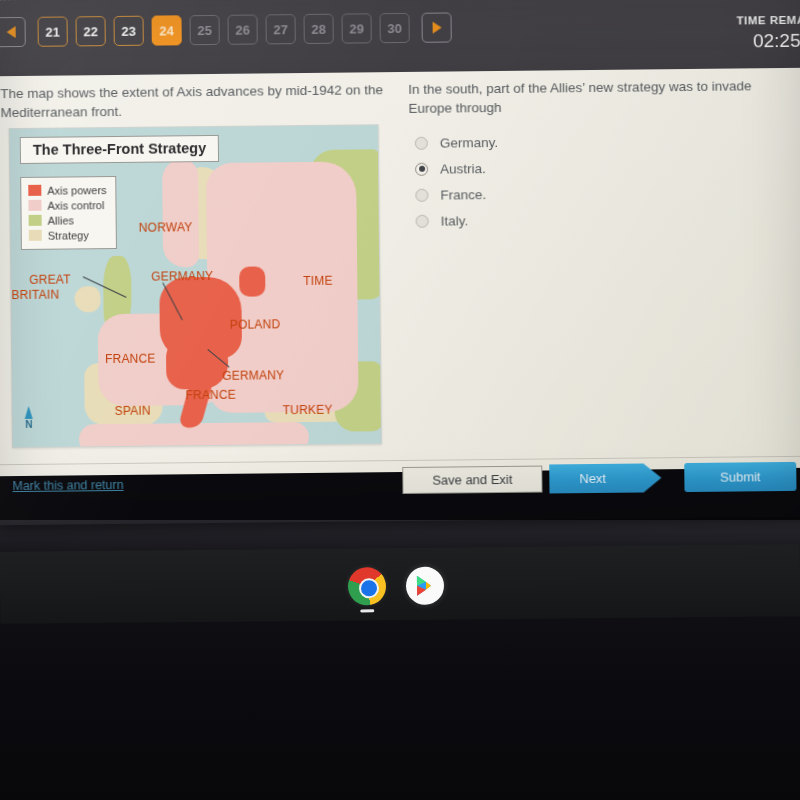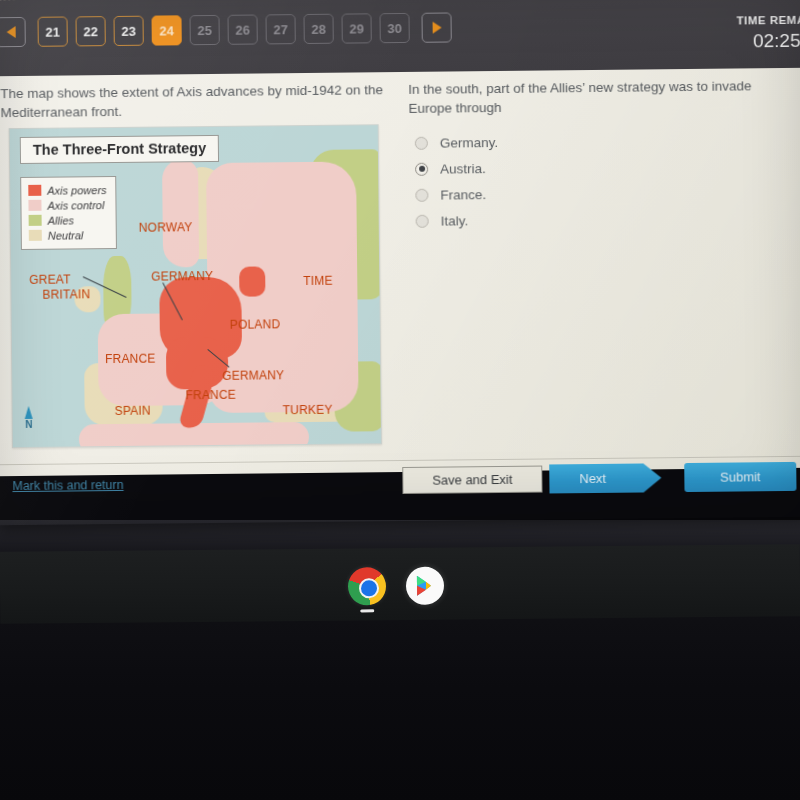--- a/index.html
+++ b/index.html
@@ -172,21 +172,21 @@
     font-size: 14.5px; font-weight: bold; color: #2e2e30;
     white-space: nowrap; z-index: 6;
   }
   .map-legend {
     position: absolute; left: 10px; top: 48px;
     background: #f7f6f1; border: 1px solid #9a9a96;
     padding: 5px 9px 6px 7px; z-index: 6;
   }
   .legend-row { display: flex; align-items: center; gap: 6px; height: 15px; }
   .legend-sw { width: 13px; height: 11px; flex: 0 0 auto; }
-  .legend-txt { font-size: 11px; color: #3d3d3f; white-space: nowrap; font-style: italic; }
+  .legend-txt { font-size: 11px; color: #3d3d3f; white-space: nowrap; }
 
   .map-label {
     position: absolute; z-index: 5;
     font-size: 12px; color: #c2410c; white-space: nowrap;
     letter-spacing: 0.2px;
   }
   .leader { position: absolute; z-index: 5; background: #3c4348; height: 1px; transform-origin: 0 0; }
 
   .compass { position: absolute; left: 9px; top: 277px; z-index: 6; text-align: center; width: 14px; }
   .compass .n-arrow {
@@ -347,27 +347,27 @@
           <div class="legend-row">
             <span class="legend-sw c-control"></span>
             <span class="legend-txt">Axis control</span>
           </div>
           <div class="legend-row">
             <span class="legend-sw c-allies"></span>
             <span class="legend-txt">Allies</span>
           </div>
           <div class="legend-row">
             <span class="legend-sw c-neutral"></span>
-            <span class="legend-txt">Neutral</span>
+            <span class="legend-txt">Strategy</span>
           </div>
         </div>
 
         <div class="map-label" style="left:128px; top:93px;">NORWAY</div>
         <div class="map-label" style="left:18px;  top:144px;">GREAT</div>
-        <div class="map-label" style="left:31px;  top:159px;text-align:center;">BRITAIN</div>
+        <div class="map-label" style="left:0;  top:159px;text-align:center;">BRITAIN</div>
         <div class="map-label" style="left:140px; top:142px;">GERMANY</div>
         <div class="map-label" style="left:292px; top:148px;">TIME</div>
         <div class="map-label" style="left:218px; top:191px;">POLAND</div>
         <div class="map-label" style="left:93px;  top:224px;">FRANCE</div>
         <div class="map-label" style="left:210px; top:242px;">GERMANY</div>
         <div class="map-label" style="left:173px; top:261px;">FRANCE</div>
         <div class="map-label" style="left:102px; top:276px;">SPAIN</div>
         <div class="map-label" style="left:270px; top:277px;">TURKEY</div>
 
         <div class="leader" style="left:72px; top:148px; width:48px; transform:rotate(26deg);"></div>

